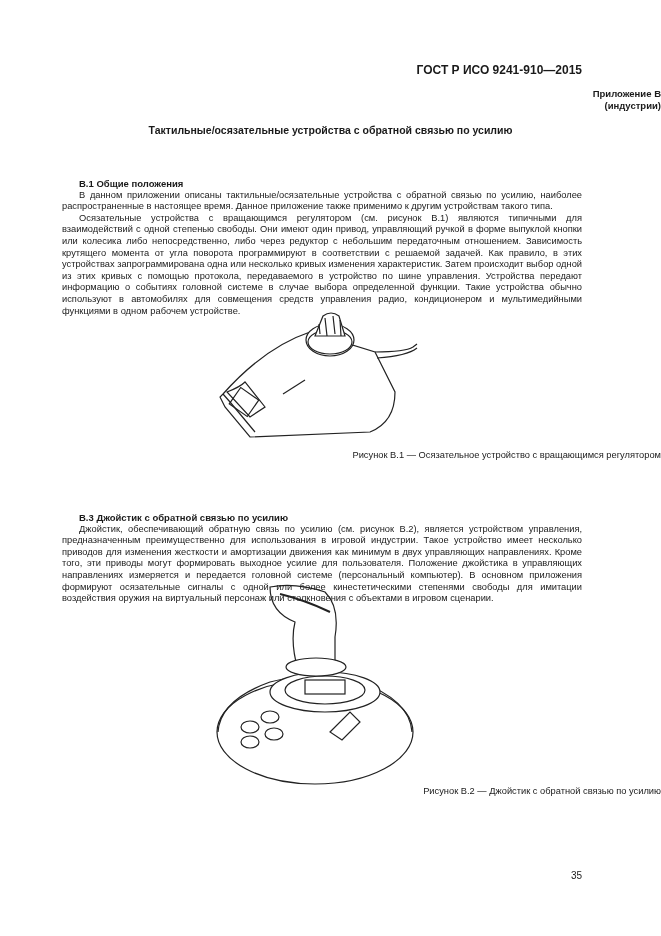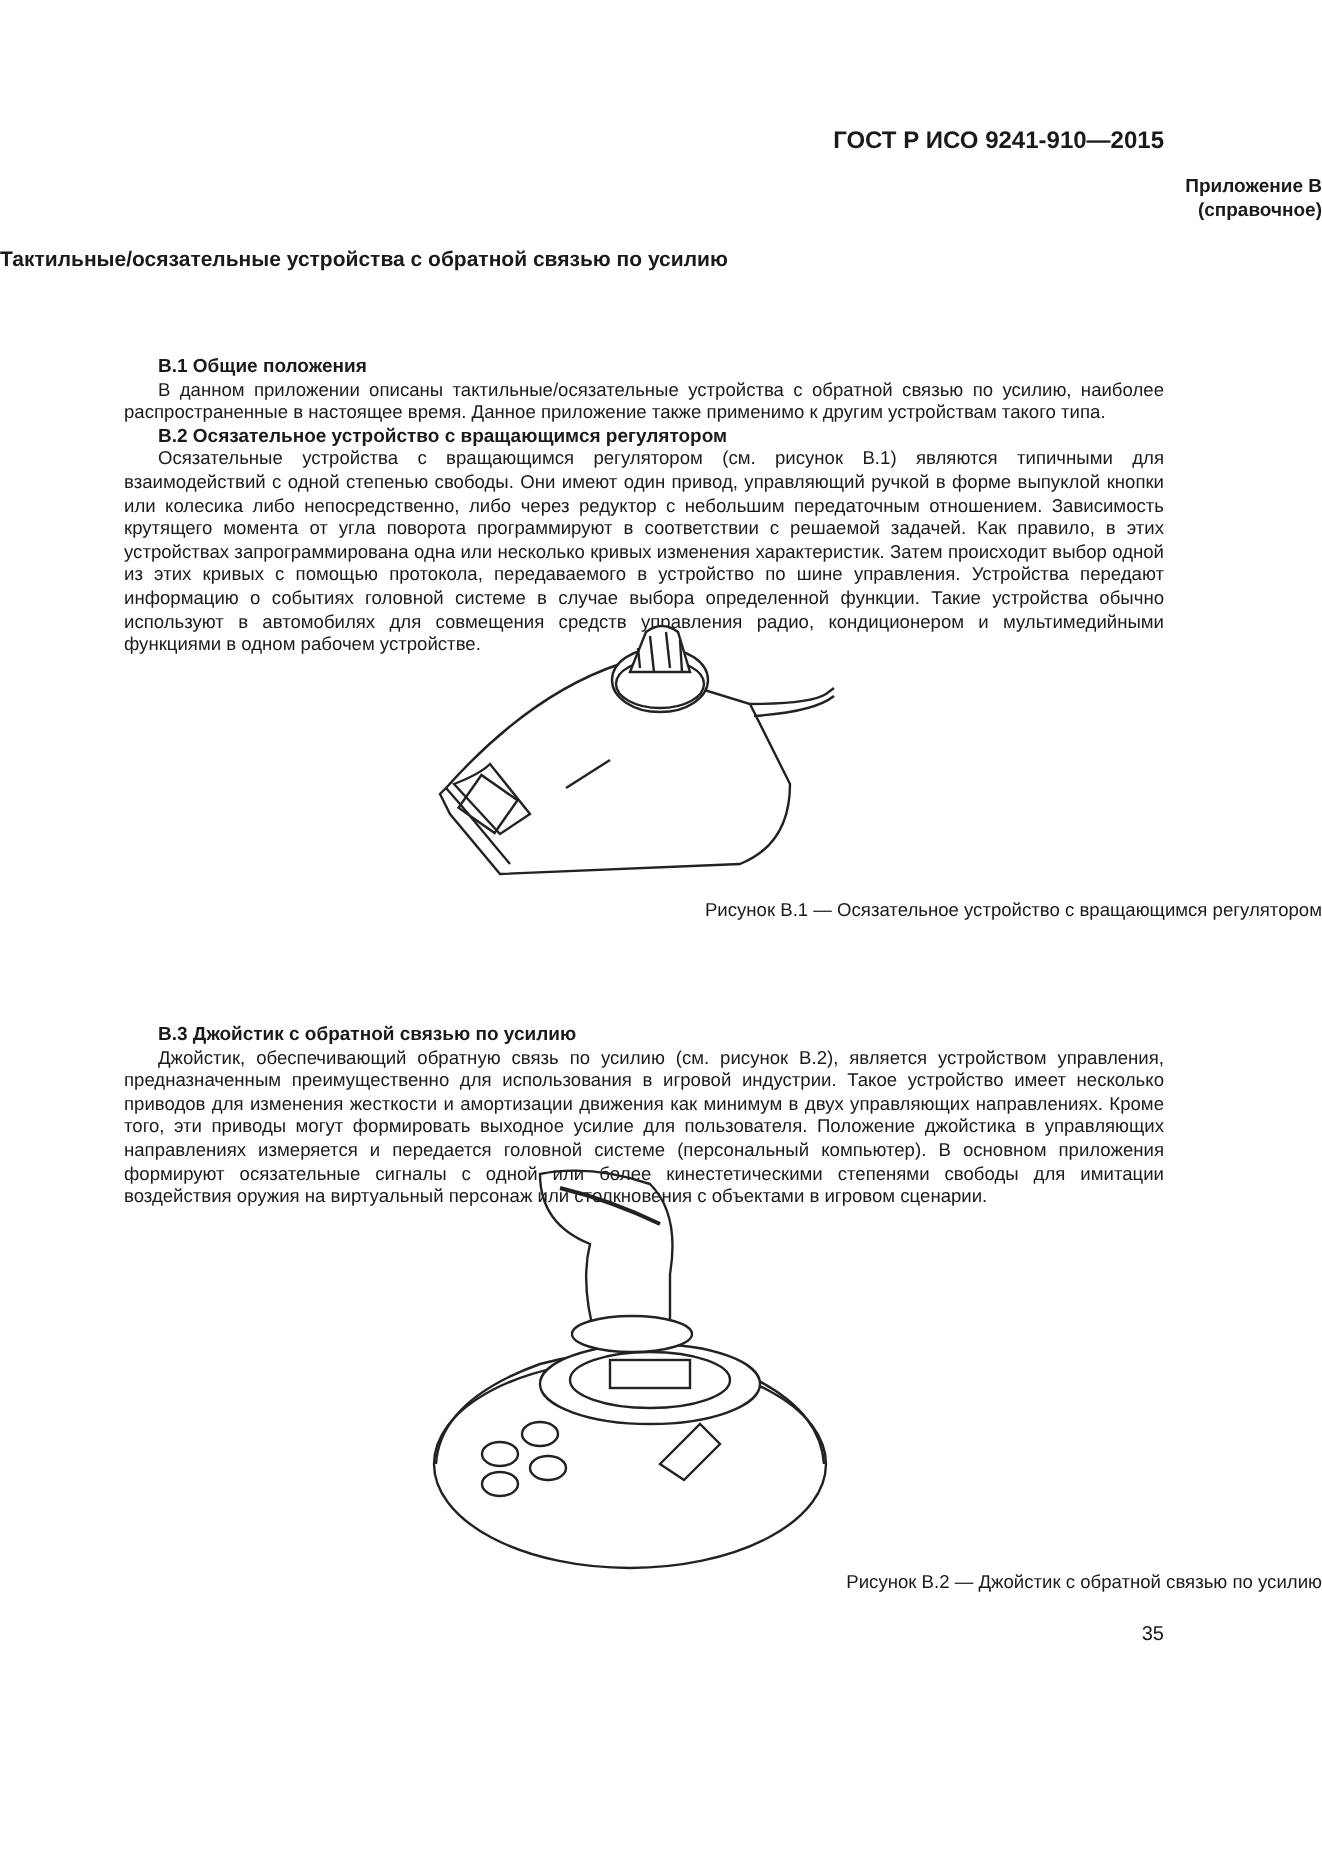--- a/index.html
+++ b/index.html
@@ -1,44 +1,43 @@
 <!DOCTYPE html>
 <html><head>
   <meta charset="utf-8">
   <style>
     html, body { margin: 0; padding: 0; background: #ffffff; }
     body { width: 661px; height: 936px; position: relative; overflow: hidden;
       font-family: "Liberation Sans", sans-serif; color: #1a1a1a; }
     .header-code { position: absolute; top: 63px; right: 79px; font-weight: bold; font-size: 12px; }
     .annex { position: absolute; top: 88px; left: 0; width: 661px; text-align: right;
       font-size: 9.5px; font-weight: bold; line-height: 12px; }
-    .annex-title { position: absolute; top: 124px; left: 0; width: 661px; text-align: left;
+    .annex-title { position: absolute; top: 124px; left: 0; width: 661px; text-align: center;
       font-size: 10.5px; font-weight: bold; }
     .body-text { position: absolute; left: 62px; width: 520px; font-size: 9.3px; line-height: 11.6px; margin-top: 28px; }
     .body-text p { margin: 0; text-align: justify; text-indent: 17px; }
     .body-text h3 { margin: 0; font-size: 9.5px; font-weight: bold; padding-left: 17px; line-height: 11.6px; }
     .fig { position: absolute; }
     .caption { position: absolute; left: 0; width: 661px; text-align: right; font-size: 9.3px; }
-    .page-num { position: absolute; top: 812px; right: 79px; font-size: 10px; }
+    .page-num { position: absolute; top: 870px; right: 79px; font-size: 10px; }
   </style>
 </head>
 <body>
 
 <div class="header-code">ГОСТ Р ИСО 9241-910—2015</div>
 
 <div class="annex">
   <div>Приложение В</div>
-  <div>(справочное)</div>
+  <div>(индустрии)</div>
 </div>
 <div class="annex-title">Тактильные/осязательные устройства с обратной связью по усилию</div>
 
 <div class="body-text" style="top:150px;">
   <h3>В.1 Общие положения</h3>
   <p>В данном приложении описаны тактильные/осязательные устройства с обратной связью по усилию, наиболее распространенные в настоящее время. Данное приложение также применимо к другим устройствам такого типа.</p>
-  <h3>В.2 Осязательное устройство с вращающимся регулятором</h3>
   <p>Осязательные устройства с вращающимся регулятором (см. рисунок В.1) являются типичными для взаимодействий с одной степенью свободы. Они имеют один привод, управляющий ручкой в форме выпуклой кнопки или колесика либо непосредственно, либо через редуктор с небольшим передаточным отношением. Зависимость крутящего момента от угла поворота программируют в соответствии с решаемой задачей. Как правило, в этих устройствах запрограммирована одна или несколько кривых изменения характеристик. Затем происходит выбор одной из этих кривых с помощью протокола, передаваемого в устройство по шине управления. Устройства передают информацию о событиях головной системе в случае выбора определенной функции. Такие устройства обычно используют в автомобилях для совмещения средств управления радио, кондиционером и мультимедийными функциями в одном рабочем устройстве.</p>
 </div>
 
 <div class="fig" style="left:195px; top:312px; width:230px; height:130px;">
   <svg width="230" height="130" viewBox="0 0 230 130" fill="none" stroke="#222" stroke-width="1.2">
     <path d="M25 85 L30 95 L55 125 L175 120 Q200 110 200 80 L180 40 L115 20 Q70 35 28 82 Z" fill="#fff"></path>
     <path d="M28 82 L35 90 L60 120"></path>
     <path d="M32 80 Q45 75 50 70 L70 95 L55 105 Z"></path>
     <rect x="38" y="80" width="22" height="20" transform="rotate(35 49 90)"></rect>
     <path d="M88 82 L110 68"></path>

